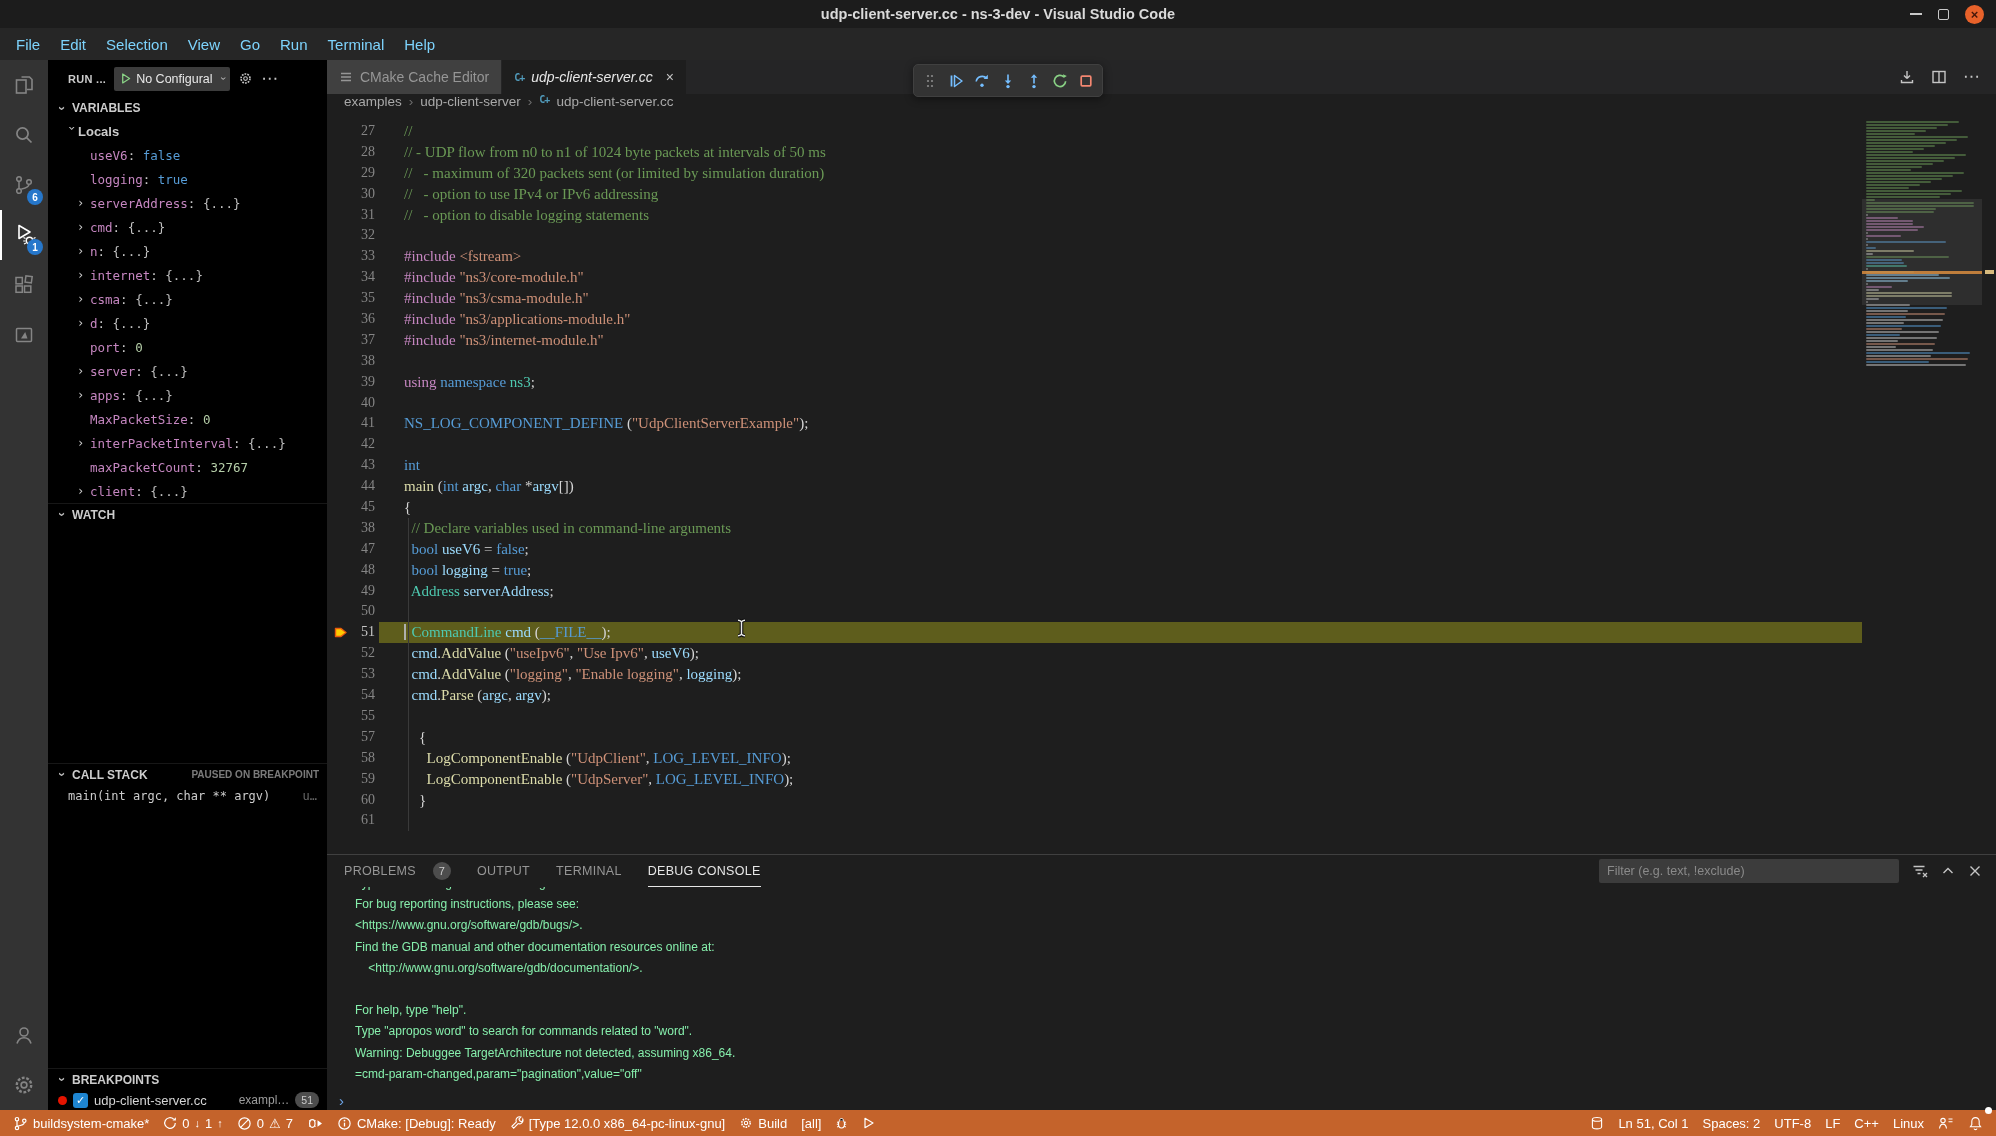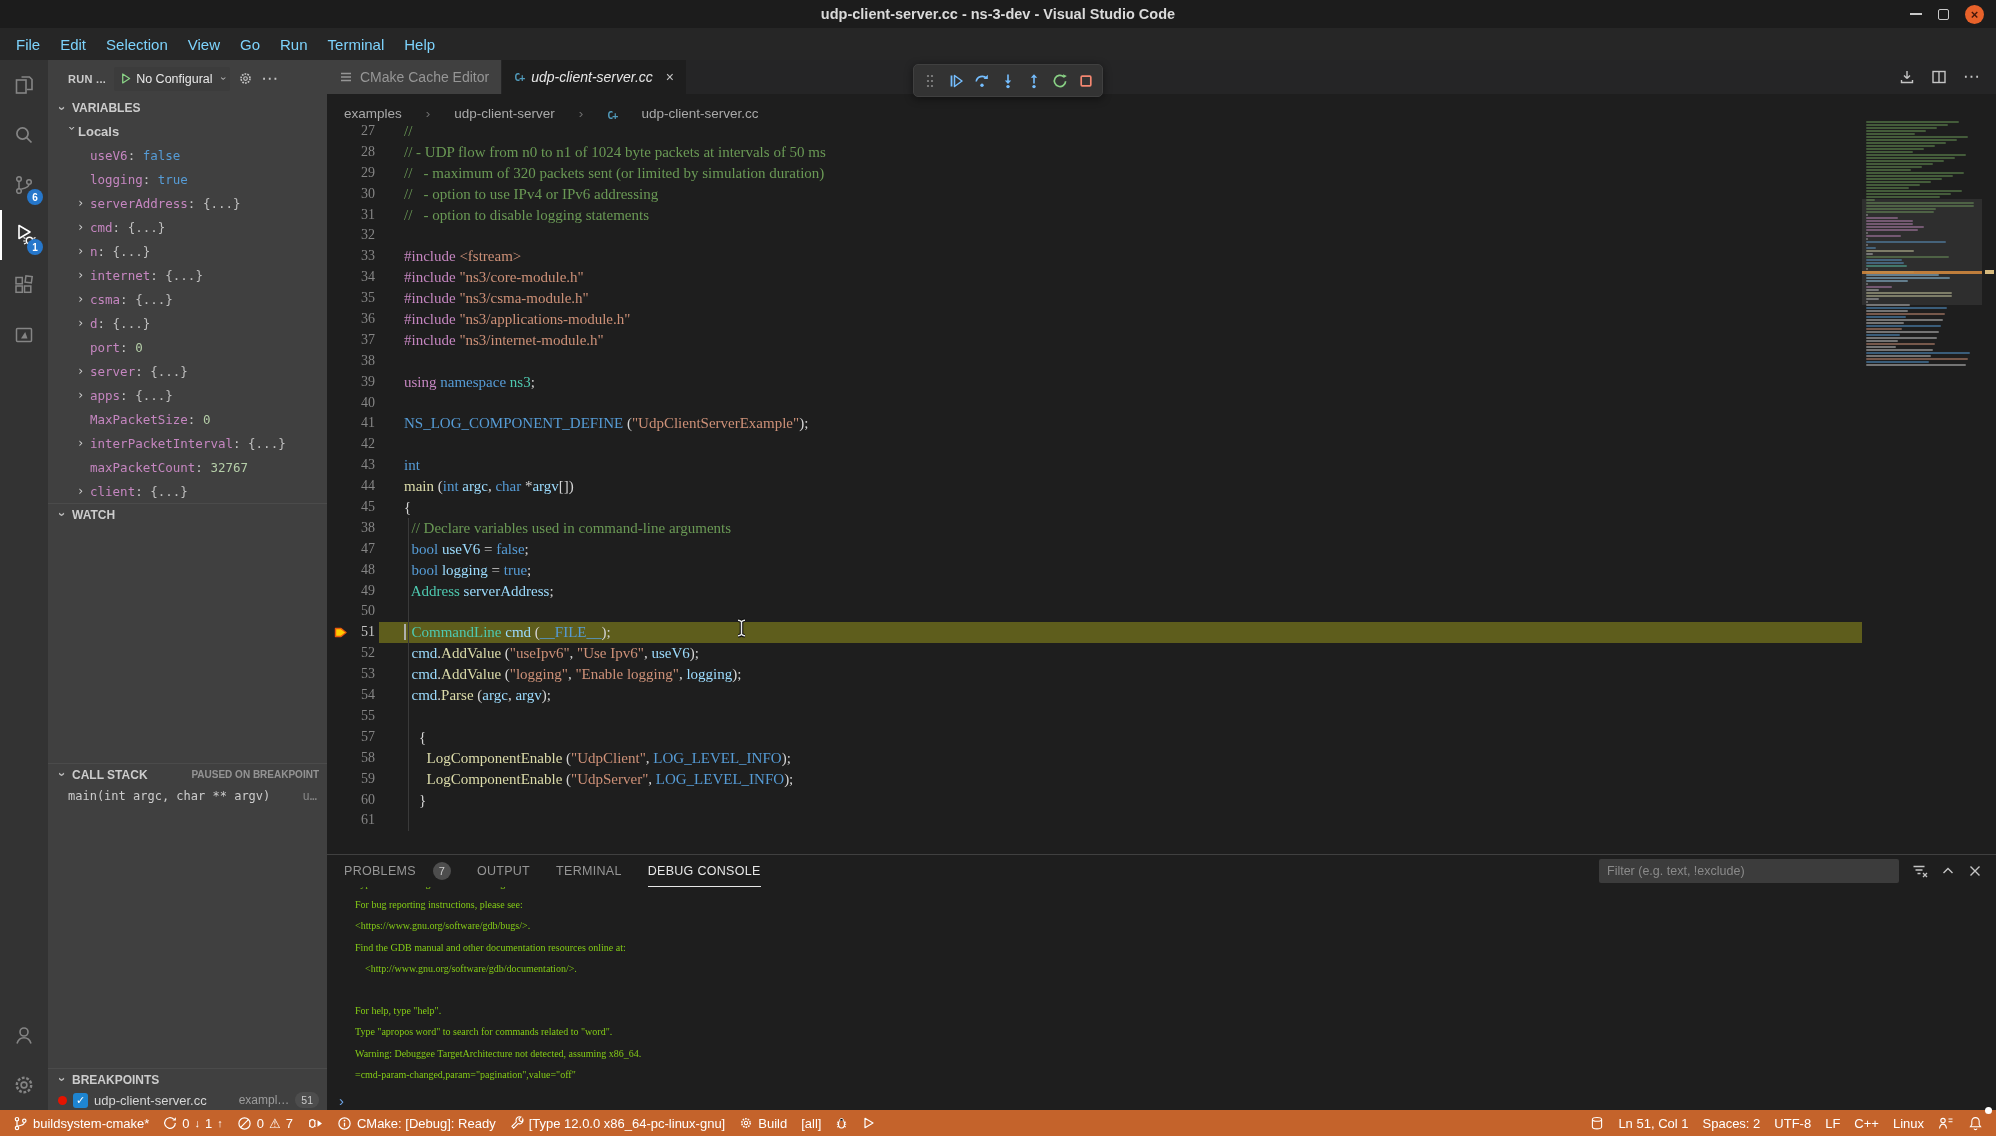--- a/index.html
+++ b/index.html
@@ -18,21 +18,21 @@
   .menu-item{padding:0 10px;font-size:15px;color:#7dd3fc}
   
   .main{display:flex;height:1050px}
   .activitybar{width:48px;background:#333333;display:flex;flex-direction:column;align-items:center}
   .ab-item{width:48px;height:50px;display:flex;align-items:center;justify-content:center;color:#858585;position:relative}
   .ab-item.active{color:#fff;border-left:2px solid #fff}
   .ab-badge{position:absolute;right:5px;bottom:5px;min-width:16px;height:16px;border-radius:8px;background:#2677cb;color:#fff;
             font-size:10px;display:flex;align-items:center;justify-content:center;padding:0 4px;font-weight:bold}
   .ab-spacer{flex:1}
   
-  .sidebar{width:279px;background:#404040;display:flex;flex-direction:column;overflow:hidden}
+  .sidebar{width:279px;background:#000000;display:flex;flex-direction:column;overflow:hidden}
   .run-toolbar{height:37px;display:flex;align-items:center;padding:0 8px 0 20px;gap:8px;flex:none}
   .run-label{font-size:11px;font-weight:bold;color:#cccccc;letter-spacing:.3px;white-space:nowrap}
   .run-select{height:24px;width:116px;background:#3c3c3c;border-radius:2px;display:flex;align-items:center;padding:0 5px;gap:4px}
   .run-select .cfg{flex:1;font-size:12.5px;color:#e8e8e8;white-space:nowrap;overflow:hidden}
   .run-select .dd{color:#bbb;font-size:10px;display:inline-block;transform:rotate(90deg)}
   .tool-ic{color:#c5c5c5}
   .sec-header{height:22px;flex:none;display:flex;align-items:center;padding-left:8px;gap:4px;font-size:12px;font-weight:bold;color:#cccccc;
               border-top:1px solid rgba(128,128,128,.18)}
   .chev{display:inline-block;color:#bbb;font-size:13px;width:12px;text-align:center}
   .chev.down{transform:rotate(90deg)}
@@ -61,21 +61,21 @@
   .tab{height:34px;display:flex;align-items:center;padding:0 12px;gap:7px;background:#404040;border-right:1px solid #252526;font-size:14px;color:#969696}
   .tab.active{background:#1e1e1e;color:#e7e7e7}
   .tab .fname.italic{font-style:italic}
   .tab-close{color:#c5c5c5;font-size:14px;margin-left:6px}
   .cpp-badge{color:#519aba;font-weight:bold;font-size:10px;font-family:"DejaVu Sans Mono",monospace;letter-spacing:-1px}
   .editor-actions{margin-left:auto;display:flex;align-items:center;gap:16px;padding-right:16px;color:#c5c5c5}
   .ellipsis{font-size:17px;color:#c5c5c5;line-height:10px}
   .debug-toolbar{position:absolute;left:586px;top:4px;height:33px;background:#333333;border:1px solid #404040;border-radius:5px;
                  box-shadow:0 2px 8px rgba(0,0,0,.45);display:flex;align-items:center;padding:0 3px;z-index:6}
   .dt-btn{width:26px;height:26px;display:flex;align-items:center;justify-content:center}
-  .breadcrumbs{height:27px;display:flex;align-items:flex-end;padding-left:17px;gap:24px;font-size:13.5px;color:#a9a9a9;flex:none}
+  .breadcrumbs{height:27px;display:flex;align-items:flex-start;padding-left:17px;gap:7px;font-size:13.5px;color:#a9a9a9;flex:none}
   .bc-sep{color:#6e6e6e}
   .code-area{flex:1;position:relative;overflow:hidden;font-family:Liberation Serif, serif;font-size:15px}
   .code-lines{position:absolute;left:0;top:0;right:134px}
   .code-line{height:20.9px;line-height:20.9px;white-space:pre;position:relative}
   .code-line .ln{position:absolute;left:0;width:48px;text-align:right;color:#858585;font-size:14px}
   .code-line .lc{position:absolute;left:77px;top:0}
   .code-line.cur{background:linear-gradient(90deg,transparent 52px,#5e5d1c 52px)}
   .code-line.cur .ln{color:#c6c6c6}
   .tok-c{color:#6a9955}.tok-m{color:#c586c0}.tok-k{color:#569cd6}.tok-t{color:#4ec9b0}
   .tok-f{color:#dcdcaa}.tok-s{color:#ce9178}.tok-v{color:#9cdcfe}.tok-p{color:#d4d4d4}
@@ -94,21 +94,21 @@
   
   .panel{height:256px;border-top:1px solid rgba(128,128,128,.35);display:flex;flex-direction:column;flex:none}
   .panel-tabs{height:32px;display:flex;align-items:center;padding-left:17px;flex:none}
   .ptab{margin-right:26px;font-size:12.5px;letter-spacing:.3px;color:#969696;height:100%;display:flex;align-items:center;gap:17px}
   .ptab.active{color:#e7e7e7;box-shadow:inset 0 -1px 0 #e7e7e7}
   .ptab-badge{background:#4d4d4d;border-radius:9px;min-width:18px;height:18px;font-size:11px;color:#ccc;display:flex;align-items:center;justify-content:center}
   .panel-actions{margin-left:auto;display:flex;align-items:center;gap:13px;padding-right:14px;color:#c5c5c5}
   .filter-input{width:300px;height:24px;background:#3c3c3c;border-radius:2px;border:none;outline:none;color:#ccc;font-size:12.5px;padding:0 8px;
                 font-family:"Liberation Sans",sans-serif}
   .filter-input::placeholder{color:#8a8a8a}
-  .console{height:204px;overflow:hidden;padding-left:28px;font-family:Liberation Serif, serif;font-size:10px;color:#84cc16}
+  .console{height:204px;overflow:hidden;padding-left:28px;font-family:Liberation Sans, sans-serif;font-size:12px;color:#86efac}
   .cline{height:21.2px;line-height:21.2px;white-space:pre}
   .console .cline:first-child{margin-top:-14px}
   .prompt-row{height:20px;display:flex;align-items:center;padding-left:12px;color:#6ea6e8;font-size:15px}
   
   .statusbar{height:26px;background:#c4632b;display:flex;align-items:center;color:#fff;font-size:13px;padding:0 6px}
   .sb-item{display:flex;align-items:center;gap:5px;padding:0 7px;height:100%;white-space:nowrap}
   .sb-right{margin-left:auto;display:flex;height:100%}
   .sb-arrow{font-size:11px}
   .bell-wrap{position:relative}
   .bell-dot{position:absolute;right:-2px;top:-3px;width:7px;height:7px;border-radius:50%;background:#fff}

